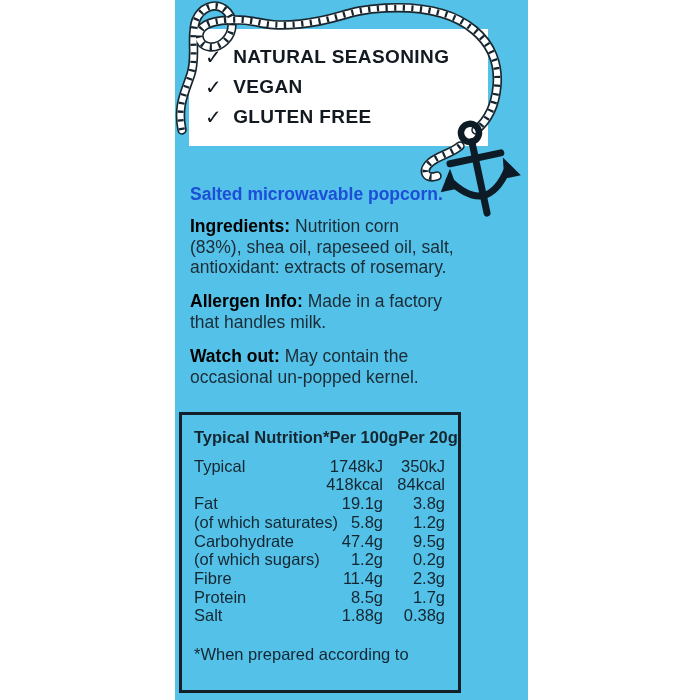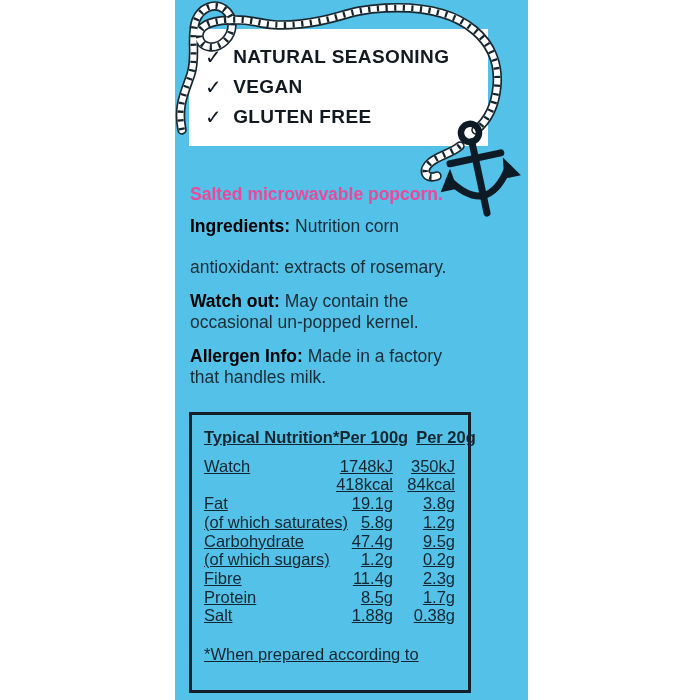--- a/index.html
+++ b/index.html
@@ -13,34 +13,34 @@
   .claim{display:flex;align-items:center;height:30px;font-size:19px;font-weight:bold;
          color:#121920;letter-spacing:.4px;white-space:nowrap;}
   .claim .check{font-size:20px;margin-right:11px;font-family:"DejaVu Sans","Liberation Sans",sans-serif;}
 
   
   .rope-svg{position:absolute;left:0;top:0;width:700px;height:240px;pointer-events:none;}
 
   
   .copy{position:absolute;left:190px;top:184px;width:330px;font-size:17.5px;line-height:20.8px;}
   .copy p{margin:0 0 13px 0;}
-  .copy .desc{font-weight:bold;color:#ec4899;margin-bottom:11px;}
+  .copy .desc{font-weight:bold;color:#1d4ed8;margin-bottom:11px;}
   .copy b{color:#000000;}
 
   
-  .nutrition{position:absolute;left:189px;top:412px;width:282px;height:281px;box-sizing:border-box;
+  .nutrition{position:absolute;left:179px;top:412px;width:282px;height:281px;box-sizing:border-box;
              border:3px solid #132029;padding:13px 13px 0 12px;font-size:16.5px;line-height:18.7px;
-             color:#152630;text-decoration:underline;}
+             color:#152630;}
   .nrow{display:flex;}
   .nrow .nlabel{white-space:nowrap;}
   .nrow .sp{flex:1;}
   .nrow .nv{text-align:right;white-space:nowrap;}
   .nrow .nv.w{width:62px;}
   .nhead{font-weight:bold;margin-bottom:10px;}
-  .nhead .nc1{margin-right:8px;}
+  .nhead .nc1{margin-right:0;}
   .foot{margin-top:20px;}
 </style>
 </head>
 <body>
 
 <div class="canvas">
 
   <div class="panel"></div>
 
   <div class="claims">
@@ -81,47 +81,47 @@
       </g>
     </g>
   </svg>
 
   <div class="copy">
     <p class="desc">Salted microwavable popcorn.</p>
 
     <p class="sec">
       <b>Ingredients:</b>
       <span>Nutrition corn</span><br>
-      <br>
+      <span>(83%), shea oil, rapeseed oil, salt,</span><br>
       <span>antioxidant: extracts of rosemary.</span>
+    </p>
+
+    <p class="sec">
+      <b>Allergen Info:</b>
+      <span>Made in a factory</span><br>
+      <span>that handles milk.</span>
     </p>
 
     <p class="sec">
       <b>Watch out:</b>
       <span>May contain the</span><br>
       <span>occasional un-popped kernel.</span>
-    </p>
-
-    <p class="sec">
-      <b>Allergen Info:</b>
-      <span>Made in a factory</span><br>
-      <span>that handles milk.</span>
     </p>
   </div>
 
   <div class="nutrition">
     <div class="nrow nhead">
       <span class="nlabel">Typical Nutrition*</span>
       <span class="sp"></span>
       <span class="nv nc1">Per 100g</span>
       <span class="nv w">Per 20g</span>
     </div>
 
     <div class="nrow">
-      <span class="nlabel">Watch</span>
+      <span class="nlabel">Typical</span>
         <span class="sp"></span>
       <span class="nv">1748kJ</span>
       <span class="nv w">350kJ</span>
     </div>
     <div class="nrow">
       <span class="nlabel"></span>
         <span class="sp"></span>
       <span class="nv">418kcal</span>
       <span class="nv w">84kcal</span>
     </div>

